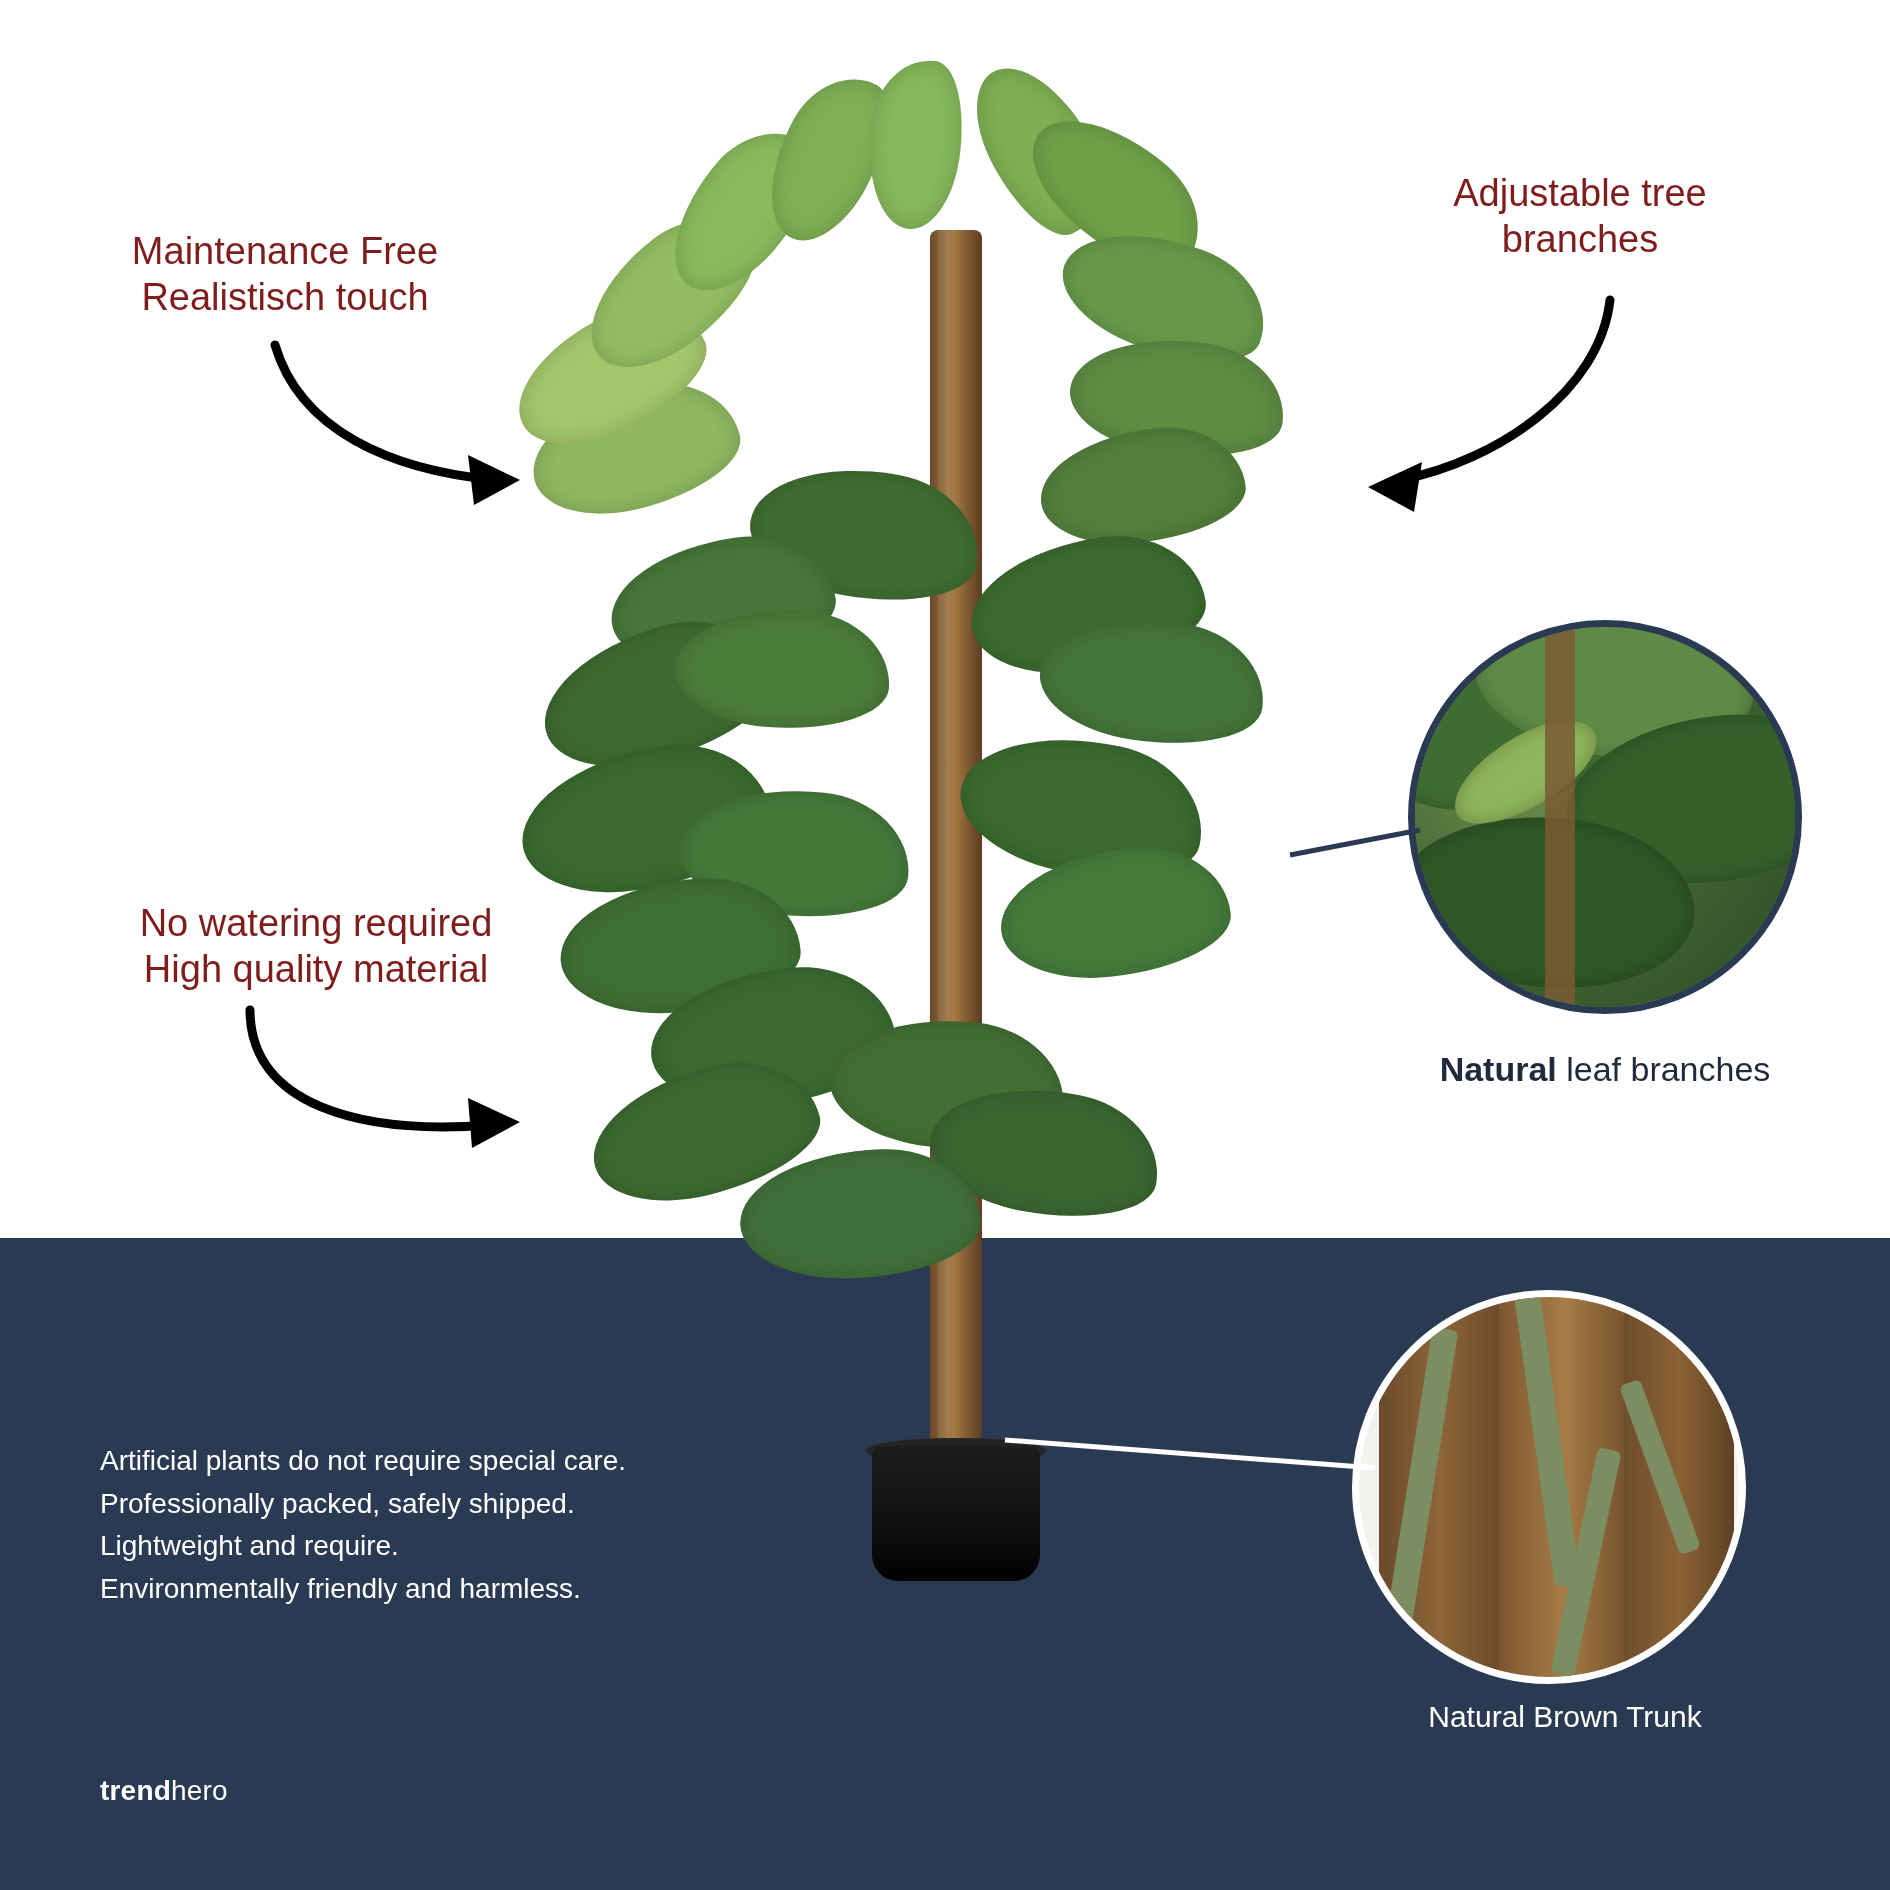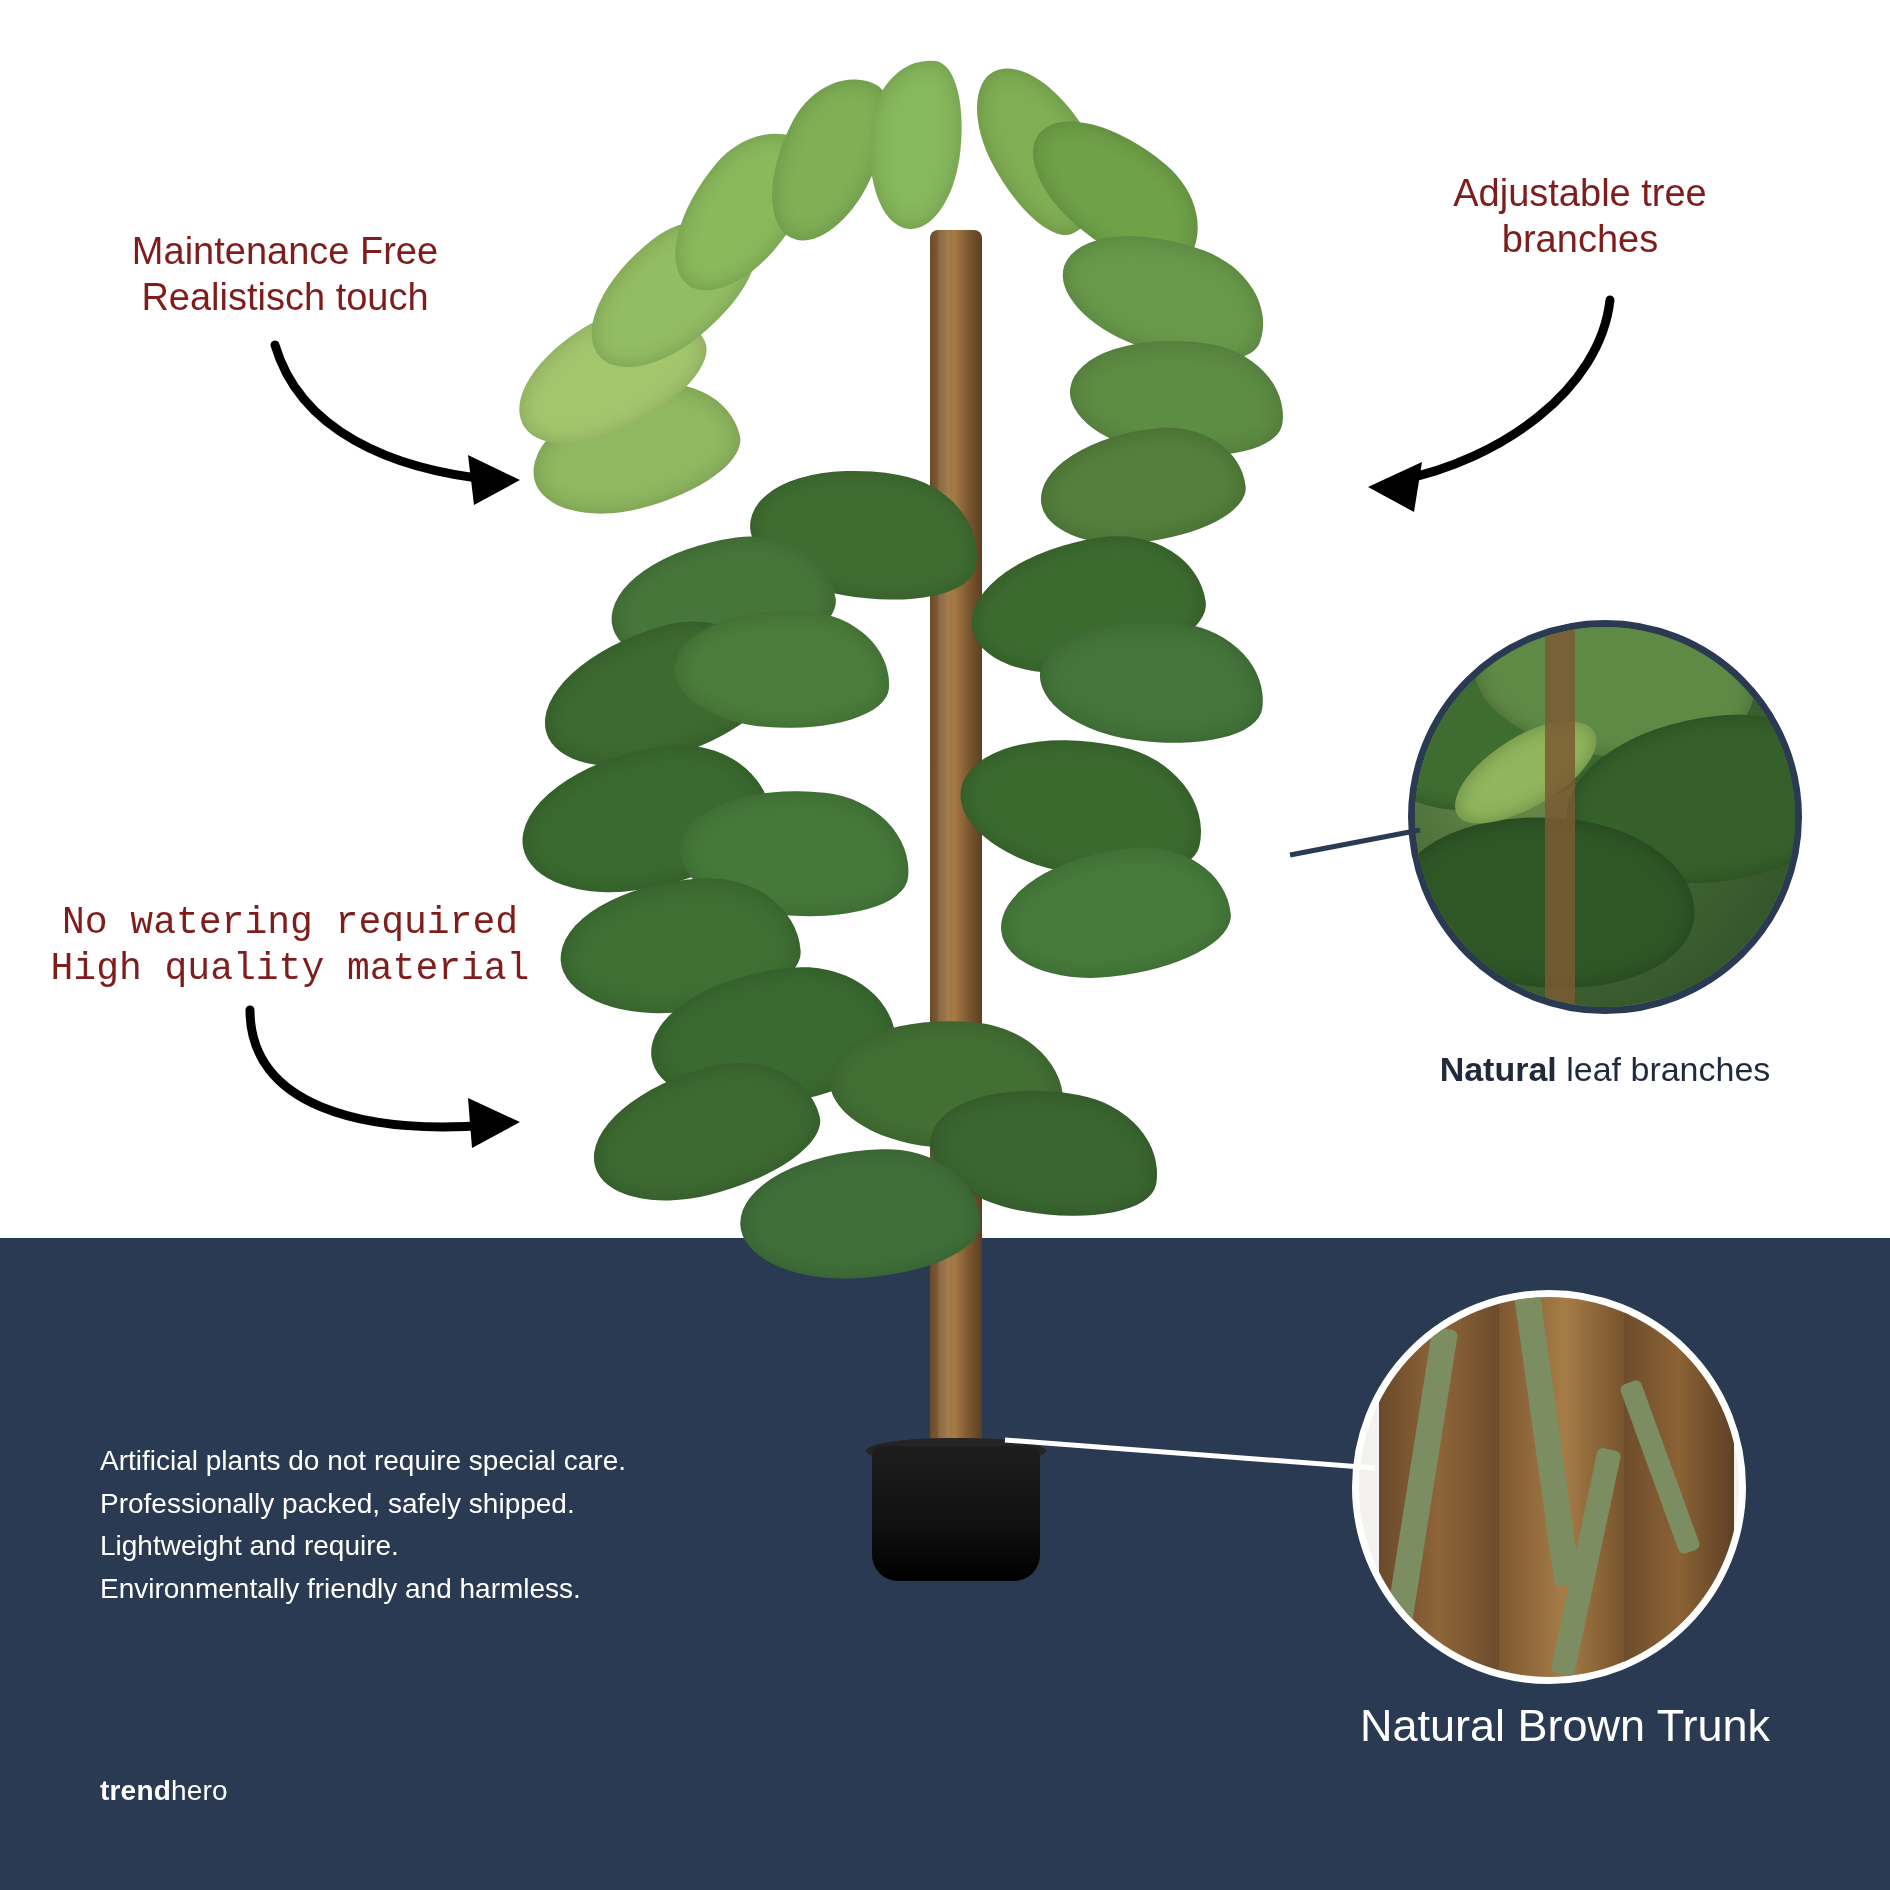--- a/index.html
+++ b/index.html
@@ -90,41 +90,40 @@
     text-align: center;
     font-size: 38px;
   }
   .ann-adjustable {
     left: 1400px; top: 170px;
     width: 360px;
     text-align: center;
     font-size: 38px;
   }
   .ann-watering {
-    left: 40px; top: 900px;
+    left: 66px; top: 900px;
     width: 500px;
     text-align: center;
     font-size: 38px;
-    font-family: Liberation Mono, monospace;
   }
   .caption-leaf {
     position: absolute;
     left: 1390px; top: 1050px;
     width: 430px;
     text-align: center;
     font-size: 34px;
     color: #1f2a3c;
   }
   .caption-leaf b { font-weight: 700; }
   .caption-trunk {
     position: absolute;
     left: 1330px; top: 1700px;
     width: 470px;
     text-align: center;
-    font-size: 45px;
+    font-size: 30px;
     color: #ffffff;
   }
   
   .bullets {
     position: absolute;
     left: 100px;
     top: 1440px;
     width: 820px;
     color: #ffffff;
     font-size: 28px;

